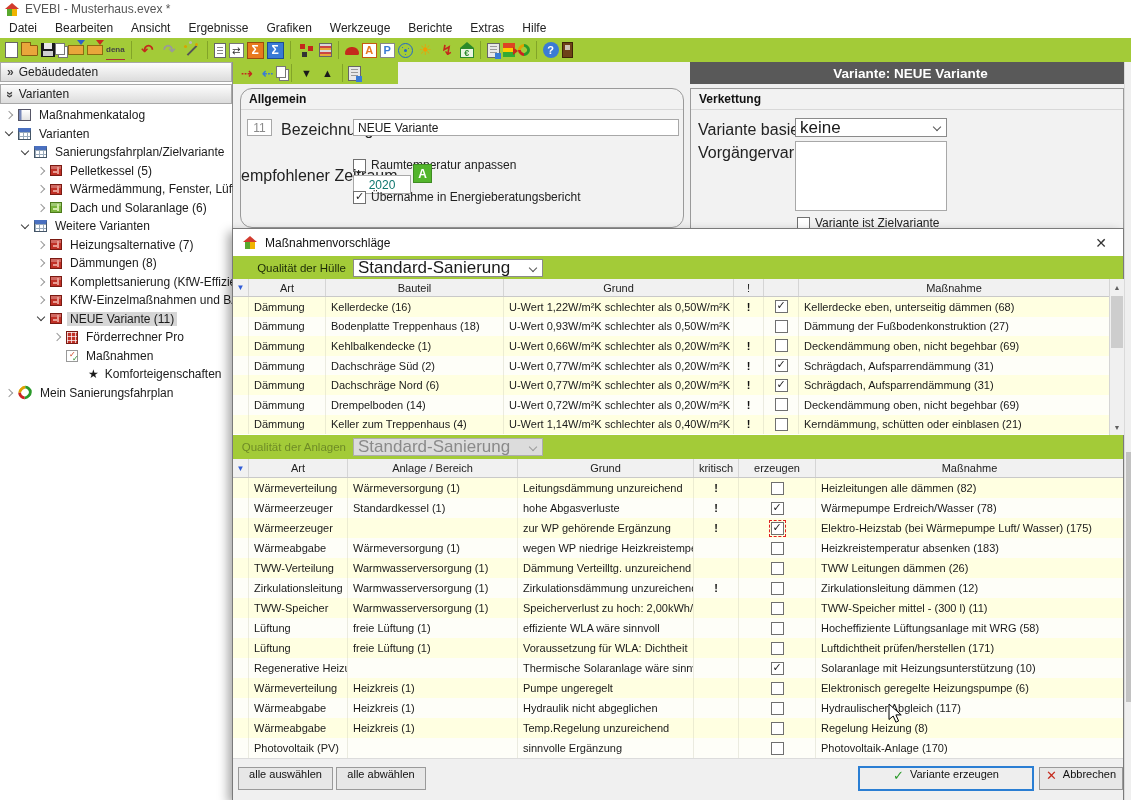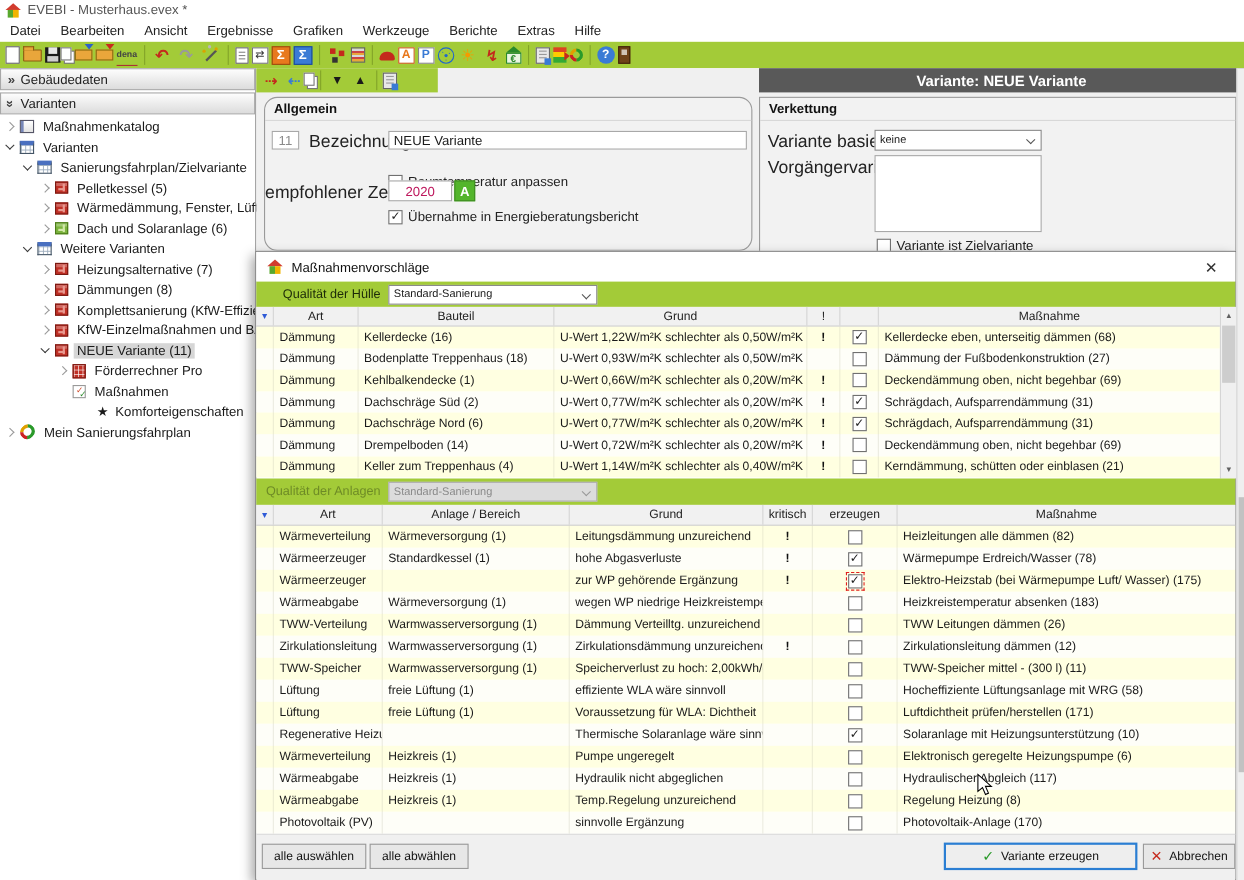--- a/index.html
+++ b/index.html
@@ -118,21 +118,21 @@
   .gb-title { position:absolute; left:8px; top:3px; font-weight:bold; font-size:12px; color:#111; }
   .gb-sep { position:absolute; left:0; right:0; top:20px; border-top:1px solid #d8d8d8; }
   .flabel { position:absolute; font-size:16px; color:#222; white-space:nowrap; }
   .finput { position:absolute; background:#fff; border:1px solid #a8a8a8; font-size:12px; display:flex; align-items:center; padding:0 4px; }
   .cbrow { position:absolute; display:flex; align-items:center; gap:5px; font-size:12px; color:#222; }
   .cb { width:13px; height:13px; background:#fff; border:1px solid #707070; position:relative; flex:0 0 auto; }
   .cb.checked::after { content:"✓"; position:absolute; left:1px; top:-2px; font-size:11px; font-weight:bold; color:#222; }
   .cb.focused { outline:1px dashed #e02020; outline-offset:1px; }
   .btn-a { position:absolute; background:#53b52c; border:1px solid #3f8c22; color:#fff; font-weight:bold; font-size:12px;
            display:flex; align-items:center; justify-content:center; }
-  .dd { background:#fff; border:1px solid #8a8a8a; font-size:10px; display:flex; align-items:center; padding:0 18px 0 4px; position:relative;text-align:center; }
+  .dd { background:#fff; border:1px solid #8a8a8a; font-size:17px; display:flex; align-items:center; padding:0 18px 0 4px; position:relative;text-align:center; }
   .dd .ddchev { position:absolute; right:6px; top:5px; width:6px; height:6px; border-right:1.5px solid #555; border-bottom:1.5px solid #555; transform:rotate(45deg); }
   .dd.disabled { background:#dcdcdc; color:#8a8a8a; border-color:#adadad; }
   .dd.disabled .ddchev { border-color:#9a9a9a; }
   .listbox { position:absolute; background:#fff; border:1px solid #a8a8a8; }
 
   
   .dialog { position:absolute; left:232px; top:228px; width:892px; height:572px; background:#fff;
             border:1px solid #7a7a7a; box-shadow:-4px 4px 10px rgba(0,0,0,.35); z-index:10; font-size:11px; }
   .dlg-titlebar { position:absolute; left:0; top:0; width:100%; height:27px; background:#fff;
                   display:flex; align-items:center; gap:8px; padding-left:10px; }
@@ -165,21 +165,21 @@
   .x-gru { width:176px; flex:0 0 auto; } .x-kri { width:45px; flex:0 0 auto; } .x-erz { width:77px; flex:0 0 auto; }
   .x-mas { flex:1; border-right:none; }
 
   .sb { position:absolute; width:15px; background:#f0f0f0; border-left:1px solid #d5d5d5; }
   .sb-btn { position:absolute; left:0; width:14px; height:16px; display:flex; align-items:center; justify-content:center;
             font-size:7px; color:#606060; }
   .sb-thumb { position:absolute; left:1px; width:12px; background:#cdcdcd; }
 
   .dlg-bottom { position:absolute; left:0; top:529px; width:100%; height:42px; background:#f0f0f0; border-top:1px solid #dcdcdc; }
   .btn { position:absolute; height:23px; background:#e7e7e7; border:1px solid #9a9a9a; font-size:11px;
-         display:flex; align-items:center; justify-content:center; gap:6px; color:#111; cursor:default; }
+         display:flex; justify-content:center; gap:6px; color:#111; cursor:default; }
   .btn.default { border:2px solid #2a7ed3; height:25px; background:#eee; }
   .ok-check { color:#2a9a2a; font-weight:bold; font-size:13px; }
   .cancel-x { color:#c4291c; font-weight:bold; font-size:13px; }
 
   .vscroll-strip { position:absolute; left:1124px; top:62px; width:7px; height:738px; background:#efefef; border-left:1px solid #dadada; z-index:12; }
   .vscroll-thumb { position:absolute; left:1px; width:6px; background:#c2c2c2; }
 
   .cursor { position:absolute; left:888px; top:703px; z-index:30; pointer-events:none; }
 </style>
 </head>
@@ -402,21 +402,21 @@
     <div class="gb-title">Allgemein</div>
     <div class="gb-sep"></div>
     <div class="finput" style="left:6px; top:30px; width:25px; height:17px; color:#8a8a8a; justify-content:center;">11</div>
     <div class="flabel" style="left:40px; top:32px; width:68px; text-align:right;">Bezeichnung</div>
     <div class="finput" style="left:112px; top:30px; width:326px; height:17px;">NEUE Variante</div>
     <div class="cbrow" style="left:112px; top:69px;">
       <span class="cb"></span>
       <span>Raumtemperatur anpassen</span>
     </div>
     <div class="flabel" style="left:0; top:78px; width:108px; text-align:right;">empfohlener Zeitraum</div>
-    <div class="finput" style="left:112px; top:75px; width:58px; height:19px; color:#be185d; justify-content:center;">2020</div>
+    <div class="finput" style="left:112px; top:86px; width:58px; height:19px; color:#0f766e; justify-content:center;">2020</div>
     <div class="btn-a" style="left:172px; top:75px; width:19px; height:19px;">A</div>
     <div class="cbrow" style="left:112px; top:101px;">
       <span class="cb checked"></span>
       <span>Übernahme in Energieberatungsbericht</span>
     </div>
   </div>
 
   <div class="gbox" style="left:690px; top:88px; width:434px; height:160px;">
     <div class="gb-title">Verkettung</div>
     <div class="gb-sep"></div>

